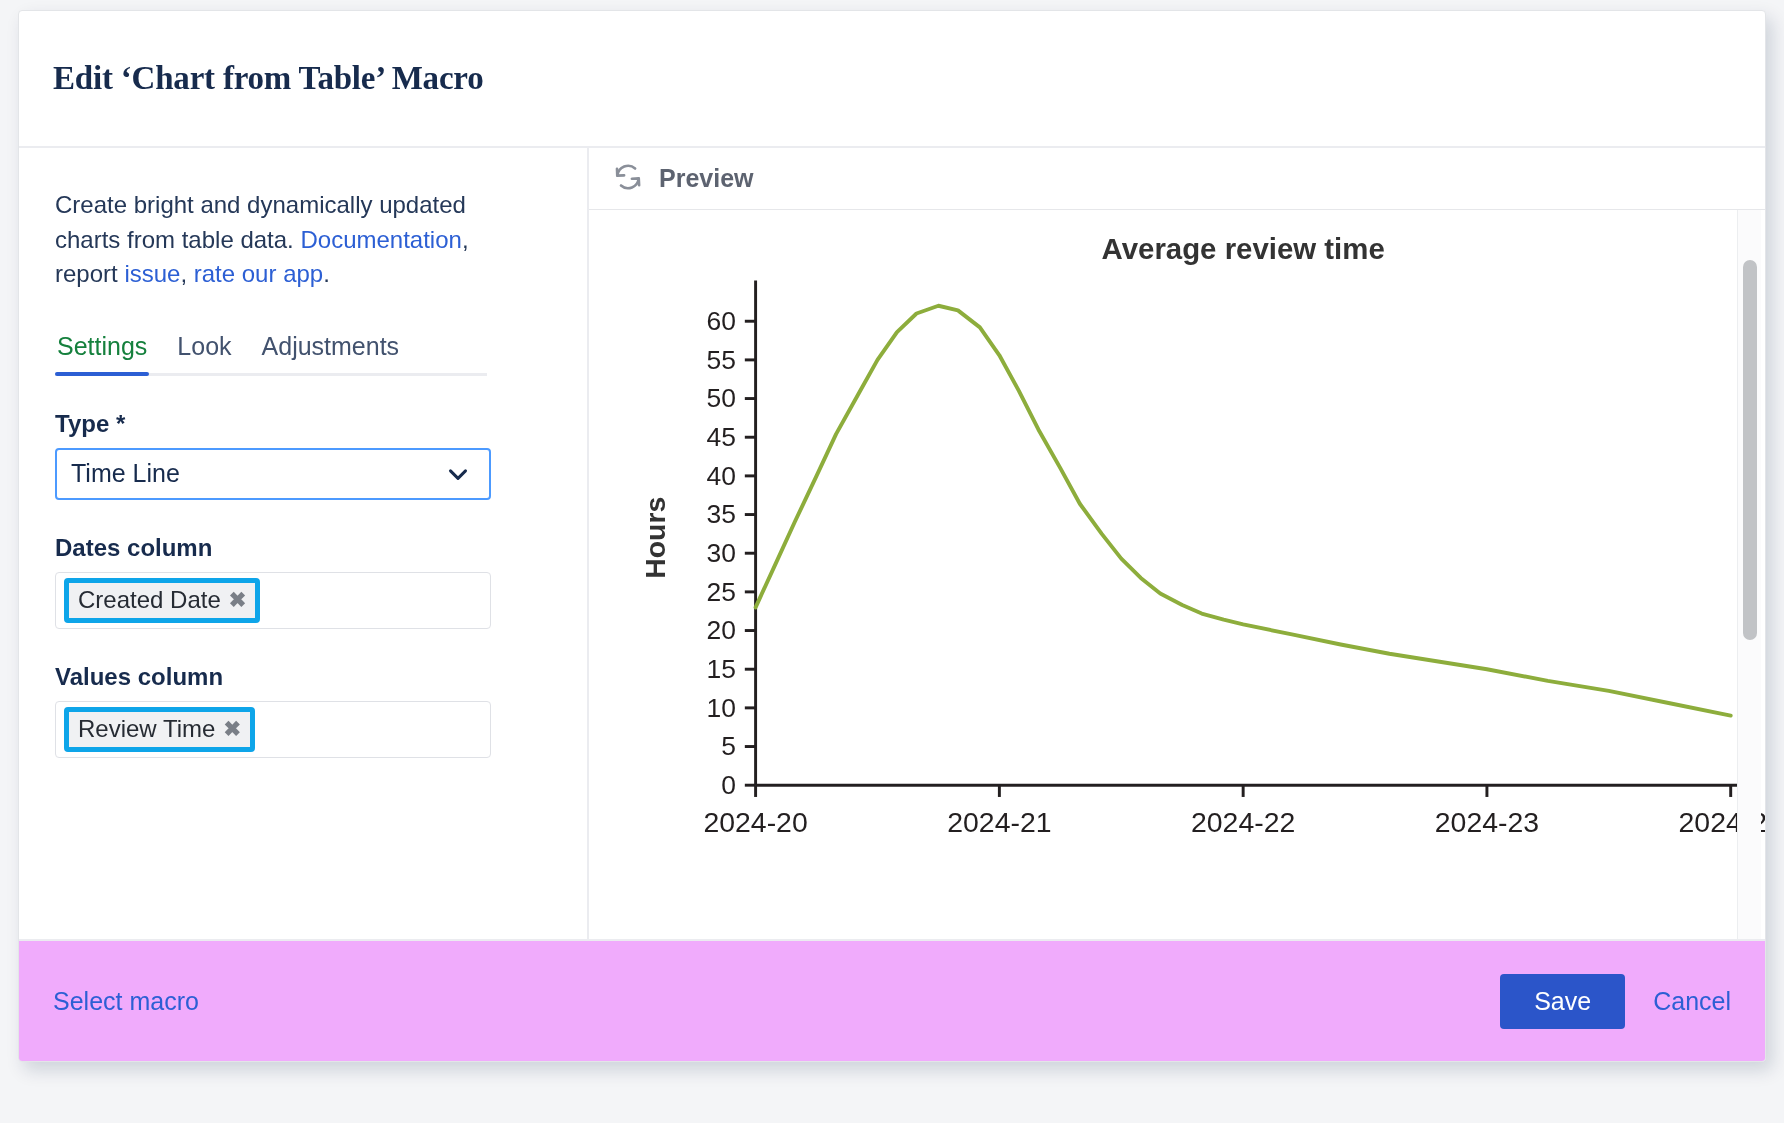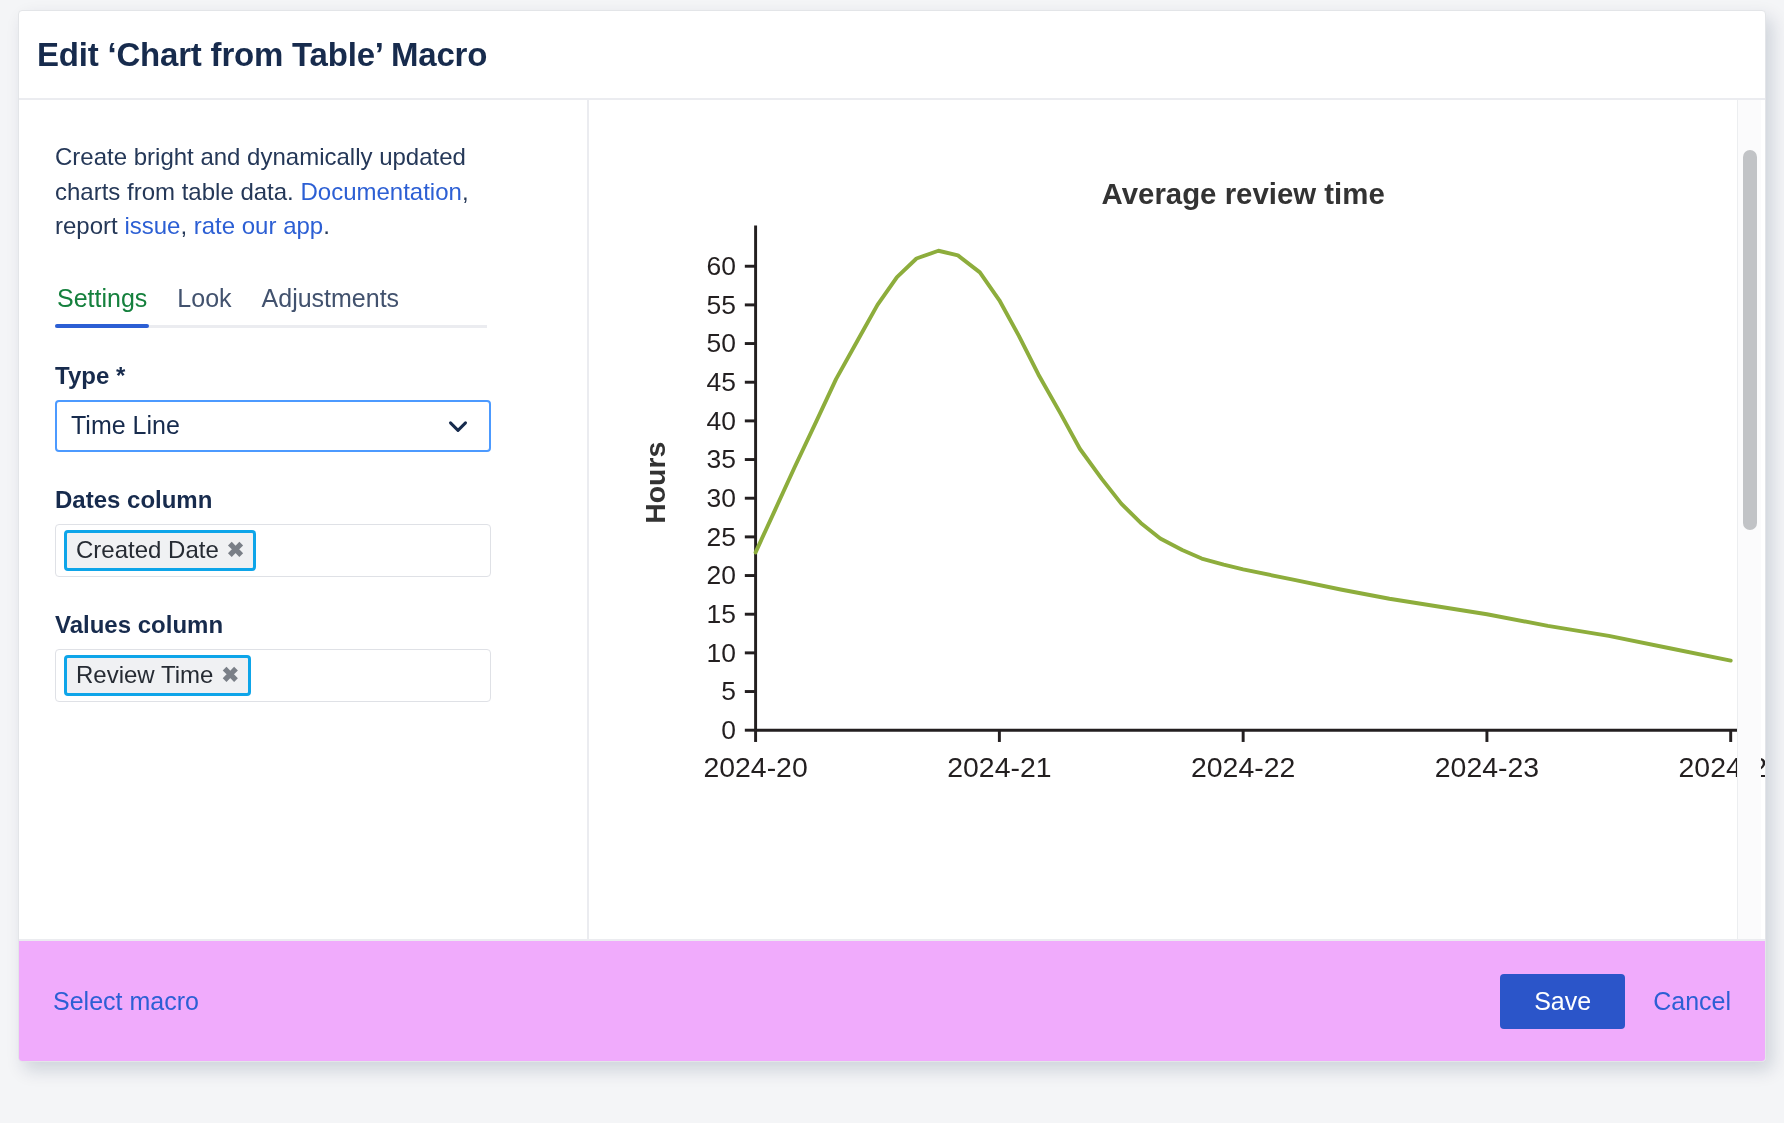--- a/index.html
+++ b/index.html
@@ -26,25 +26,26 @@
     border: 1px solid #e3e5e8;
     border-radius: 4px;
     box-shadow: 6px 8px 18px rgba(9,30,66,0.16);
     display: flex;
     flex-direction: column;
     overflow: hidden;
   }
   
   .dlg-header {
     flex: 0 0 auto;
-    height: 89px;
-    padding: 0 18px;
+    height: 137px;
+    padding: 0 34px;
     display: flex;
     align-items: center;
     border-bottom: 2px solid #ebecf0;
+    font-family: Liberation Serif, serif;
   }
   .dlg-title {
     font-size: 33px;
     font-weight: bold;
     color: #172b4d;
     letter-spacing: -0.2px;
   }
   
   .dlg-body {
     flex: 1 1 auto;
@@ -136,21 +137,21 @@
     display: flex;
     align-items: center;
     padding: 5px 8px;
     cursor: text;
   }
   .token {
     display: inline-flex;
     align-items: center;
     gap: 8px;
     background: #f0f1f3;
-    border: 3px solid #0ea5e9;
+    border: 5px solid #0ea5e9;
     border-radius: 4px;
     padding: 3px 9px 4px 9px;
     font-size: 24px;
     color: #262b33;
   }
   .token-x {
     font-size: 21px;
     color: #7a7f87;
     line-height: 1;
     cursor: pointer;
@@ -289,20 +290,31 @@
           <div class="token-field">
             <span class="token">
               <span>Review Time</span>
               <span class="token-x">✖</span>
             </span>
           </div>
         </div>
       </div>
 
       <div class="right-pane">
+        <div class="preview-header">
+          <span>
+            <svg width="30" height="30" viewBox="0 0 24 24" fill="none">
+              <path d="M20.5 13.2a8.5 8.5 0 0 1-14.1 5.6" stroke="#8a8f99" stroke-width="2.1" stroke-linecap="round"></path>
+              <path d="M3.6 10.8a8.5 8.5 0 0 1 14.1-5.6" stroke="#8a8f99" stroke-width="2.1" stroke-linecap="round"></path>
+              <path d="M3.2 5.4 L3.4 10.9 L8.9 10.7" stroke="#8a8f99" stroke-width="2.1" stroke-linecap="round" stroke-linejoin="round"></path>
+              <path d="M20.9 18.6 L20.6 13.1 L15.1 13.4" stroke="#8a8f99" stroke-width="2.1" stroke-linecap="round" stroke-linejoin="round"></path>
+            </svg>
+          </span>
+          <span class="preview-title">Preview</span>
+        </div>
 
         <div class="preview-area">
           <div class="chart-wrap">
             <svg id="chart-svg" width="100%" height="100%" viewBox="0 0 1200 700" preserveAspectRatio="xMidYMid meet">
                 <text x="667.5" y="28" text-anchor="middle" font-family="&quot;Liberation Sans&quot;, sans-serif" font-size="30" font-weight="bold" fill="#333333">Average review time</text>
                 <line x1="170" y1="50" x2="170" y2="565" stroke="#231f20" stroke-width="3"></line>
                 <line x1="170" y1="565" x2="1175" y2="565" stroke="#231f20" stroke-width="3"></line>
                 <line x1="159" y1="565" x2="170" y2="565" stroke="#231f20" stroke-width="3"></line>
                 <text x="150" y="574" text-anchor="end" font-family="&quot;Liberation Sans&quot;, sans-serif" font-size="27" fill="#231f20">0</text>
                 <line x1="159" y1="525.546875" x2="170" y2="525.546875" stroke="#231f20" stroke-width="3"></line>

